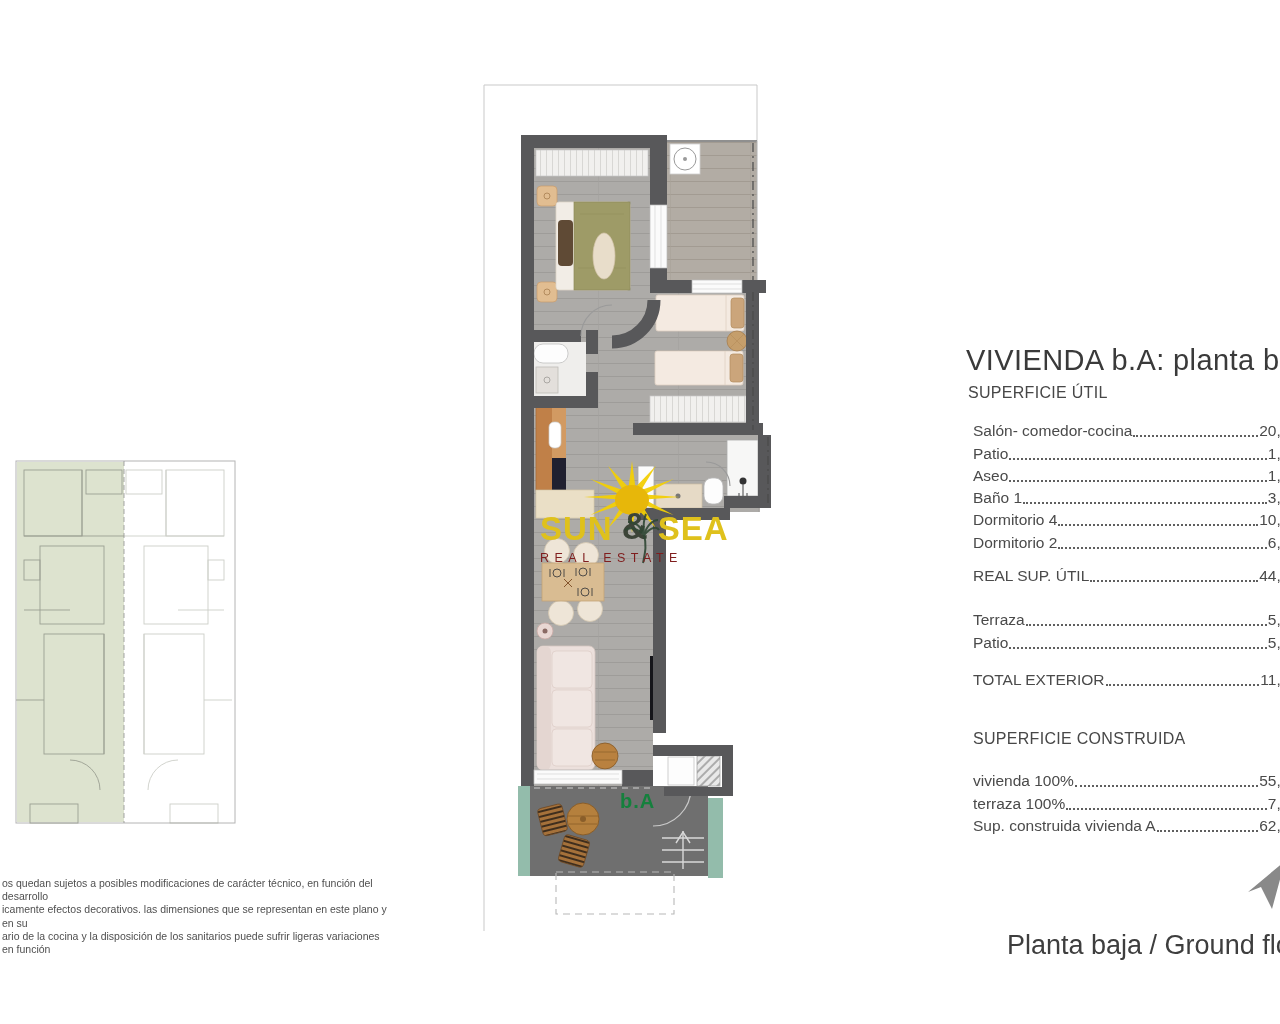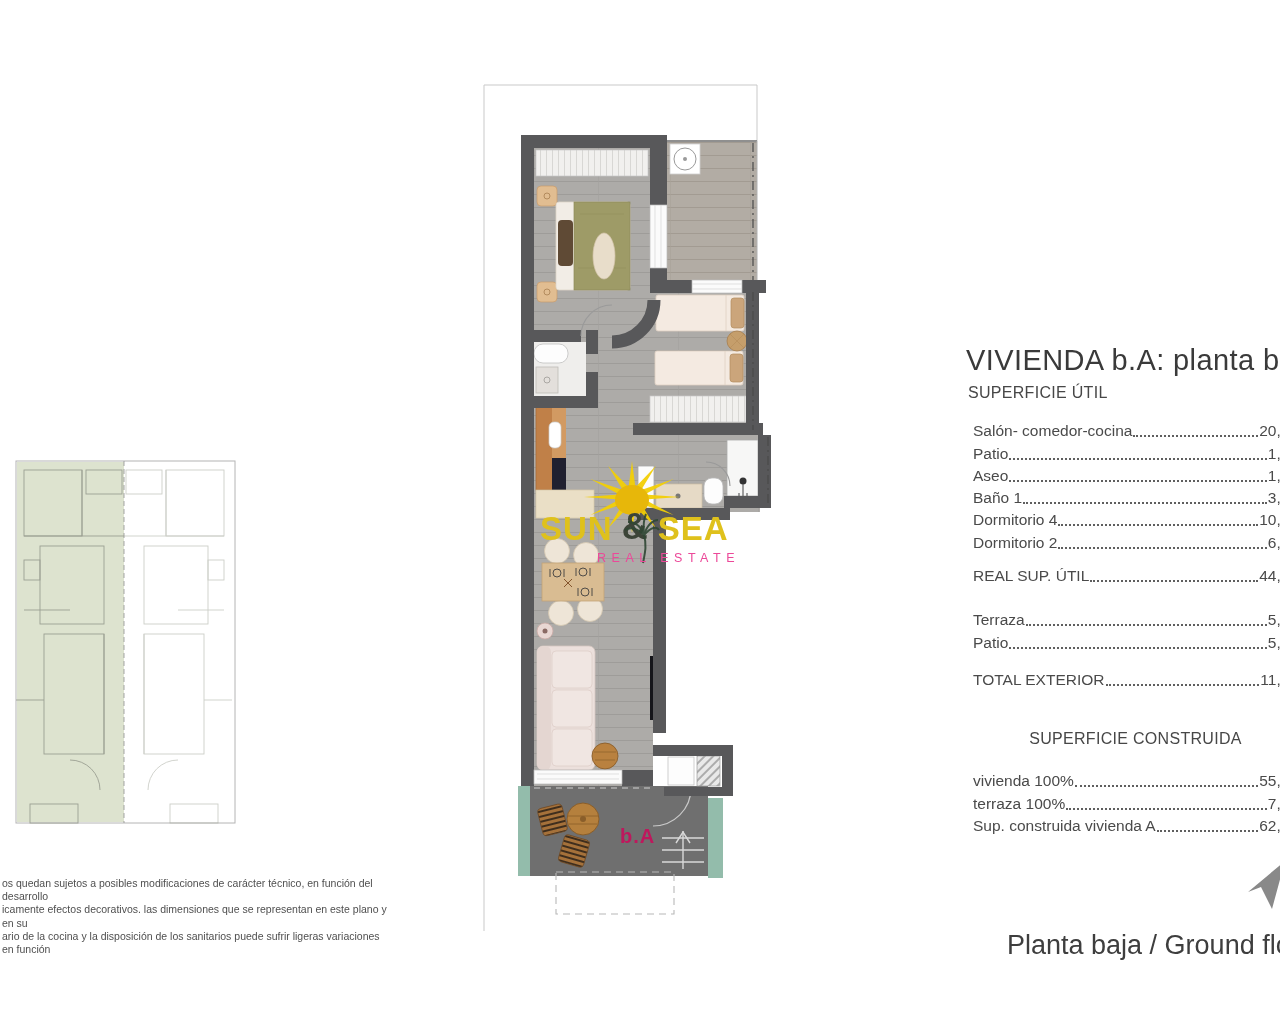--- a/index.html
+++ b/index.html
@@ -2,43 +2,43 @@
 <html><head>
 <meta charset="utf-8">
 <style>
   html,body{margin:0;padding:0;background:#ffffff;}
   #canvas{position:relative;width:1280px;height:1024px;background:#fff;overflow:hidden;
           font-family:"Liberation Sans",sans-serif;color:#3f3f3f;}
   #plan-svg{position:absolute;left:0;top:0;}
 
   
   .title{position:absolute;left:966px;top:344px;font-size:29px;letter-spacing:.4px;color:#3a3a3a;white-space:nowrap;}
-  .sec-h{font-size:16px;color:#474747;letter-spacing:.3px;white-space:nowrap;text-align:center;}
+  .sec-h{font-size:16px;color:#474747;letter-spacing:.3px;white-space:nowrap;}
   #sec-useful{position:absolute;left:968px;top:384px;}
   #table{position:absolute;left:973px;top:418px;width:325px;font-size:15.5px;color:#4a4a4a;}
   .srow{height:22.3px;display:flex;align-items:flex-end;white-space:nowrap;}
   .dots{flex:1;border-bottom:2.2px dotted #5f5f5f;margin:0 1px 3px 1px;}
   .m-total1{margin-top:11px;}
   .m-ext{margin-top:22px;}
   .m-total2{margin-top:15px;}
   .m-sec2{margin-top:41px;}
   .m-built{margin-top:20px;}
 
   
   .logo{position:absolute;left:540px;top:455px;width:200px;height:120px;}
   .logo-sun{position:absolute;left:44px;top:2px;}
   .logo-line1{position:absolute;left:0;top:57px;width:200px;display:flex;gap:9px;
               font-size:33px;font-weight:bold;color:#dfc11c;line-height:1;letter-spacing:1px;}
   .logo-line1 .amp{color:#3c4438;font-size:36px;margin-top:-3px;}
   .logo-palm{position:absolute;left:84px;top:58px;}
-  .logo-line2{position:absolute;left:0;top:96px;width:200px;text-align:right;font-size:12.5px;
-              letter-spacing:5.5px;color:#ec4899;white-space:nowrap;}
+  .logo-line2{position:absolute;left:0;top:96px;width:200px;text-align:left;font-size:12.5px;
+              letter-spacing:5.5px;color:#7f1d1d;white-space:nowrap;}
 
   
-  .unit-label{position:absolute;left:620px;top:790px;font-size:20px;font-weight:bold;color:#be185d;letter-spacing:1px;margin-top:35px;}
+  .unit-label{position:absolute;left:620px;top:790px;font-size:20px;font-weight:bold;color:#15803d;letter-spacing:1px;}
 
   
   .caption{position:absolute;left:1007px;top:930px;font-size:27px;color:#3e3e3e;white-space:nowrap;}
   .disclaimer{position:absolute;left:2px;top:877px;width:392px;font-size:10.5px;line-height:13.2px;color:#4f4f4f;}
 </style>
 </head>
 <body>
 
 <div id="canvas">
 

